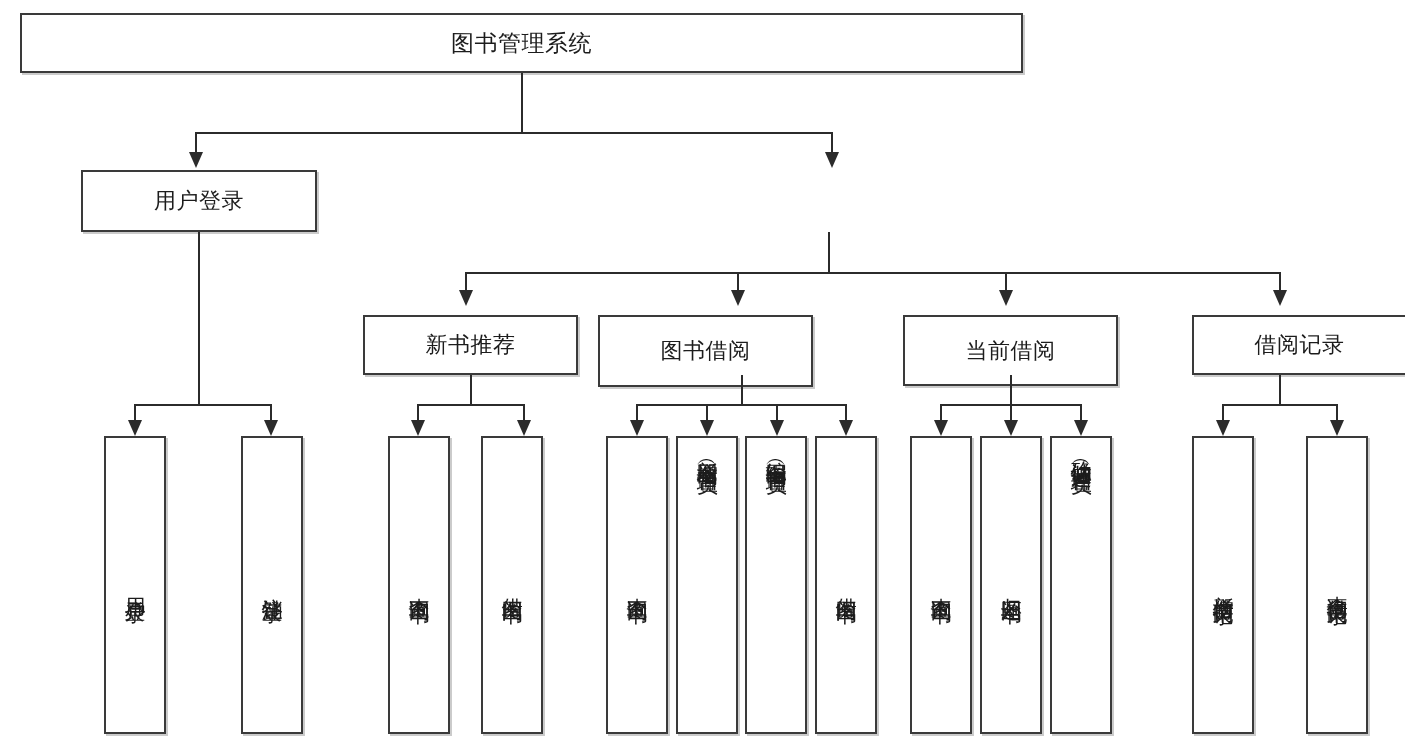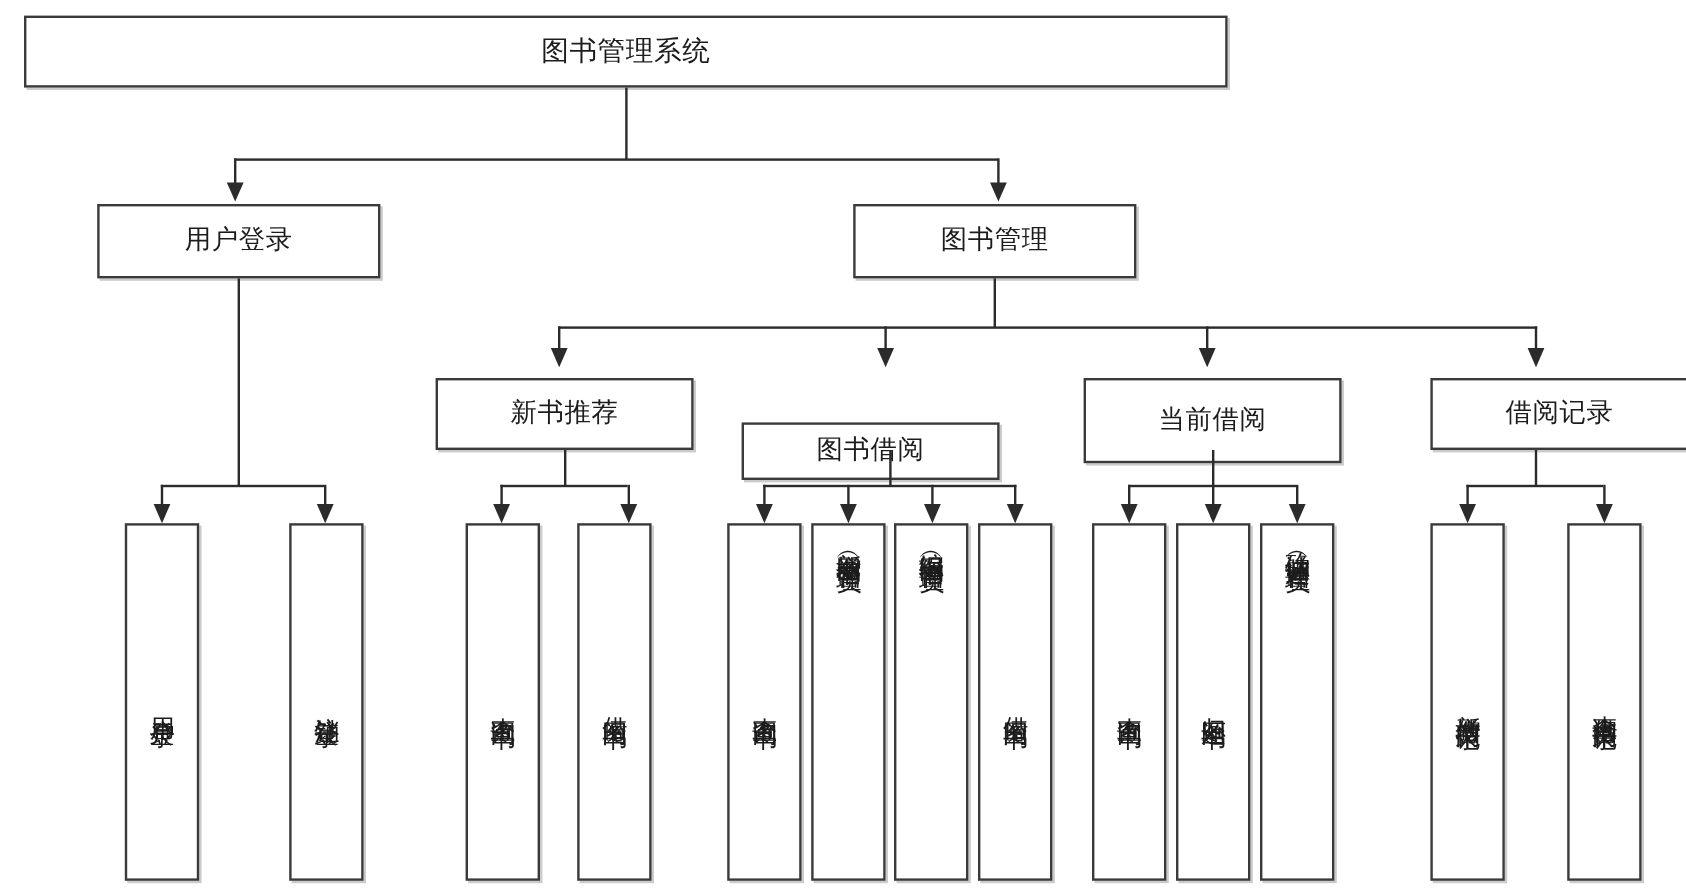--- a/index.html
+++ b/index.html
@@ -109,47 +109,44 @@
   <div class="hline" style="left:195px; top:132px; width:637px;"></div>
   <div class="vline" style="left:195px; top:132px; height:22px;"></div>
   <div class="vline" style="left:831px; top:132px; height:22px;"></div>
   <div class="arrow" style="left:189px; top:152px;"></div>
   <div class="arrow" style="left:825px; top:152px;"></div>
 
   <div class="node h" style="left:81px; top:170px; width:236px; height:62px;">
     <span class="label">用户登录</span>
   </div>
 
-  <div class="node h" style="left:711px; top:170px; width:236px; height:62px;">
-    <span class="label">图书管理</span>
-  </div>
 
   <div class="vline" style="left:198px; top:232px; height:173px;"></div>
   <div class="hline" style="left:134px; top:404px; width:136px;"></div>
   <div class="vline" style="left:134px; top:404px; height:18px;"></div>
   <div class="vline" style="left:270px; top:404px; height:18px;"></div>
   <div class="arrow" style="left:128px; top:420px;"></div>
   <div class="arrow" style="left:264px; top:420px;"></div>
 
   <div class="vline" style="left:828px; top:232px; height:41px;"></div>
   <div class="hline" style="left:465px; top:272px; width:816px;"></div>
   <div class="vline" style="left:465px; top:272px; height:20px;"></div>
   <div class="vline" style="left:737px; top:272px; height:20px;"></div>
   <div class="vline" style="left:1005px; top:272px; height:20px;"></div>
   <div class="vline" style="left:1279px; top:272px; height:20px;"></div>
   <div class="arrow" style="left:459px; top:290px;"></div>
   <div class="arrow" style="left:731px; top:290px;"></div>
   <div class="arrow" style="left:999px; top:290px;"></div>
   <div class="arrow" style="left:1273px; top:290px;"></div>
 
-  <div class="node h" style="left:363px; top:315px; width:215px; height:60px;">
+  <div class="node h" style="left:363px; top:315px; width:215px; height:60px;font-family:Liberation Serif, serif;">
     <span class="label">新书推荐</span>
   </div>
 
-  <div class="node h" style="left:618px; top:315px; width:215px; height:48px;margin-top:37px;">
+  <div class="node h" style="left:598px; top:315px; width:215px; height:72px;">
     <span class="label">图书借阅</span>
   </div>
 
   <div class="node h" style="left:903px; top:315px; width:215px; height:71px;">
     <span class="label">当前借阅</span>
   </div>
 
   <div class="node h" style="left:1192px; top:315px; width:215px; height:60px;">
     <span class="label">借阅记录</span>
   </div>

